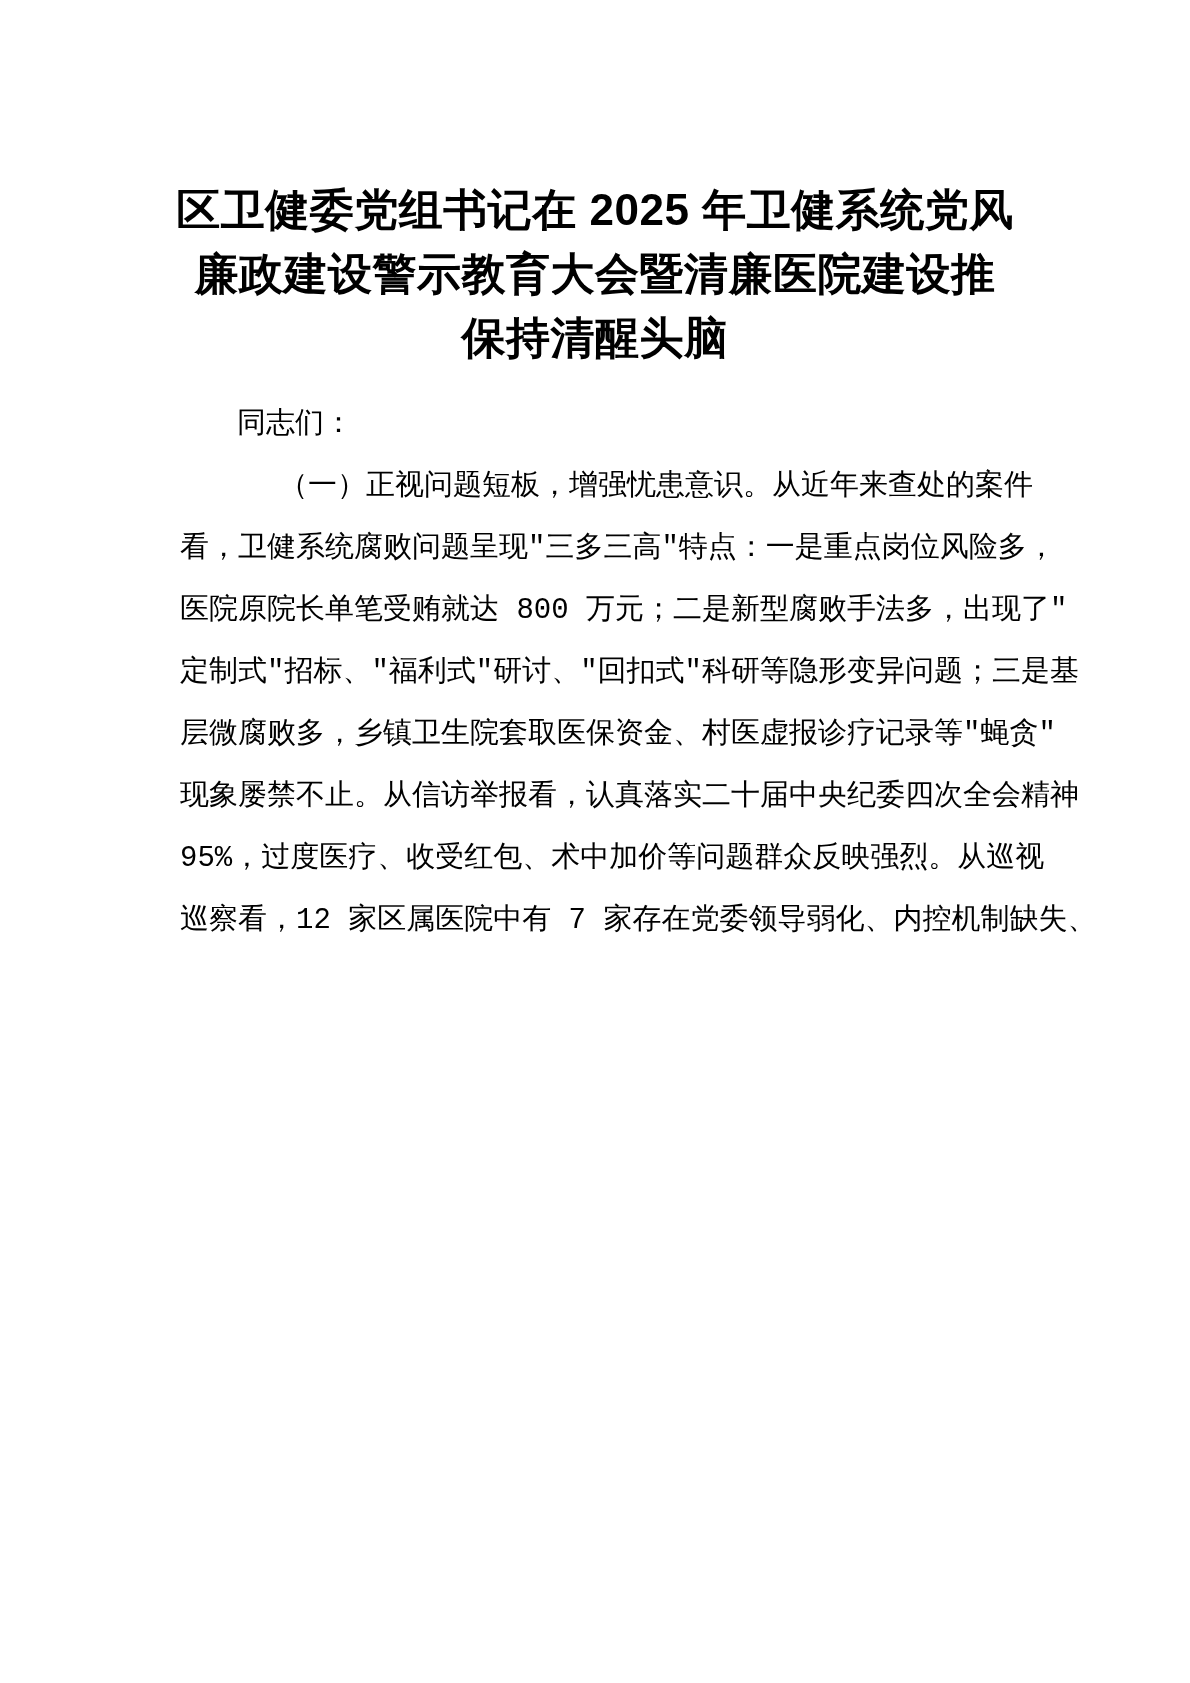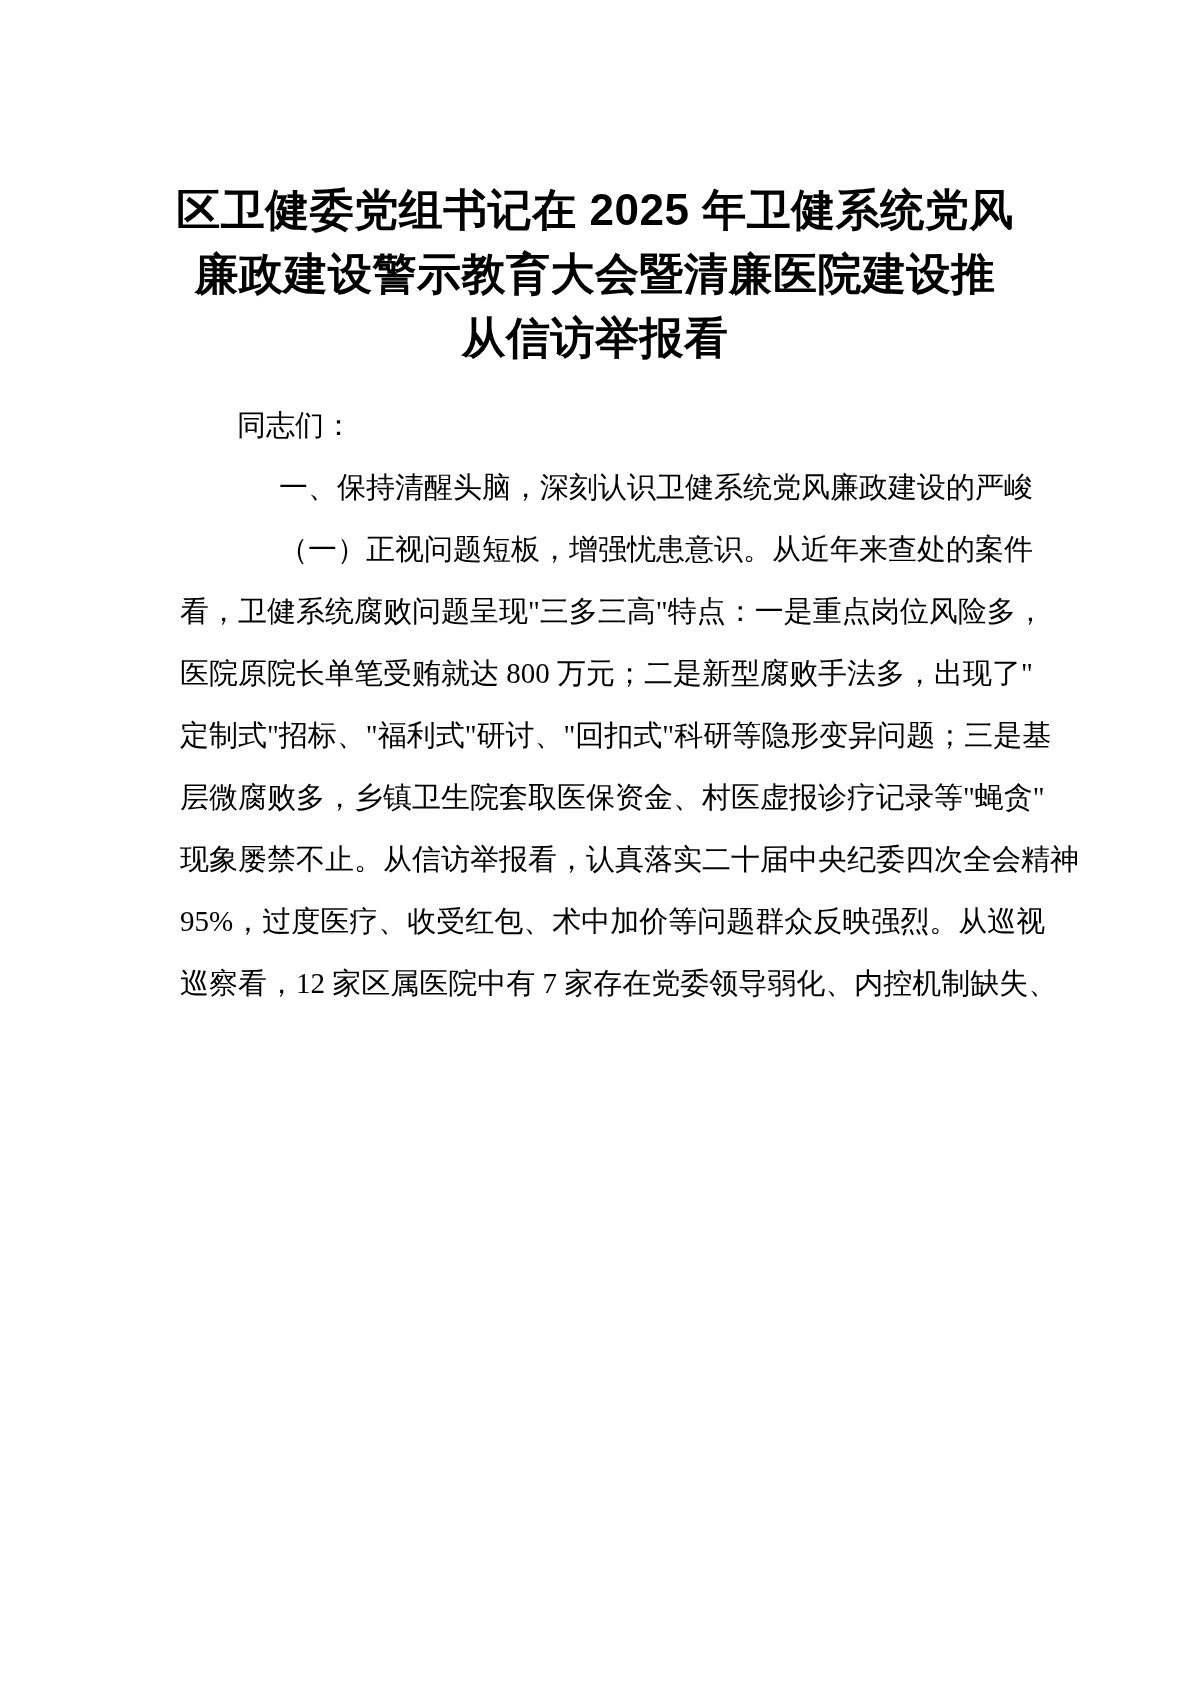--- a/index.html
+++ b/index.html
@@ -26,20 +26,21 @@
     letter-spacing: 0.5px;
     margin-top: 36px;
   }
   .doc-body {
     position: absolute;
     top: 394px;
     left: 180px;
     width: 834px;
     font-size: 29px;
     letter-spacing: 0;
+    font-family: Liberation Mono, monospace;
   }
   .ln {
     height: 62px;
     line-height: 62px;
     text-align: justify;
     text-align-last: justify;
     text-justify: inter-character;
     white-space: nowrap;
   }
   .ln-end {
@@ -49,32 +50,31 @@
   .ind-2 { padding-left: 99px; }
 </style>
 </head>
 <body>
 
 <div class="page">
 
   <div class="doc-title">
     <div>区卫健委党组书记在 2025 年卫健系统党风</div>
     <div>廉政建设警示教育大会暨清廉医院建设推</div>
-    <div>从信访举报看</div>
+    <div>保持清醒头脑</div>
   </div>
 
   <div class="doc-body">
 
     <div>
       <div class="ln ln-end ind-1">同志们：</div>
     </div>
 
 
     <div>
-      <div class="ln ind-2">一、保持清醒头脑，深刻认识卫健系统党风廉政建设的严峻</div>
     </div>
 
     <div>
       <div class="ln ind-2">（一）正视问题短板，增强忧患意识。从近年来查处的案件</div>
       <div class="ln">看，卫健系统腐败问题呈现"三多三高"特点：一是重点岗位风险多，</div>
       <div class="ln">医院原院长单笔受贿就达 800 万元；二是新型腐败手法多，出现了"</div>
       <div class="ln">定制式"招标、"福利式"研讨、"回扣式"科研等隐形变异问题；三是基</div>
       <div class="ln">层微腐败多，乡镇卫生院套取医保资金、村医虚报诊疗记录等"蝇贪"</div>
       <div class="ln">现象屡禁不止。从信访举报看，认真落实二十届中央纪委四次全会精神</div>
       <div class="ln">95%，过度医疗、收受红包、术中加价等问题群众反映强烈。从巡视</div>

